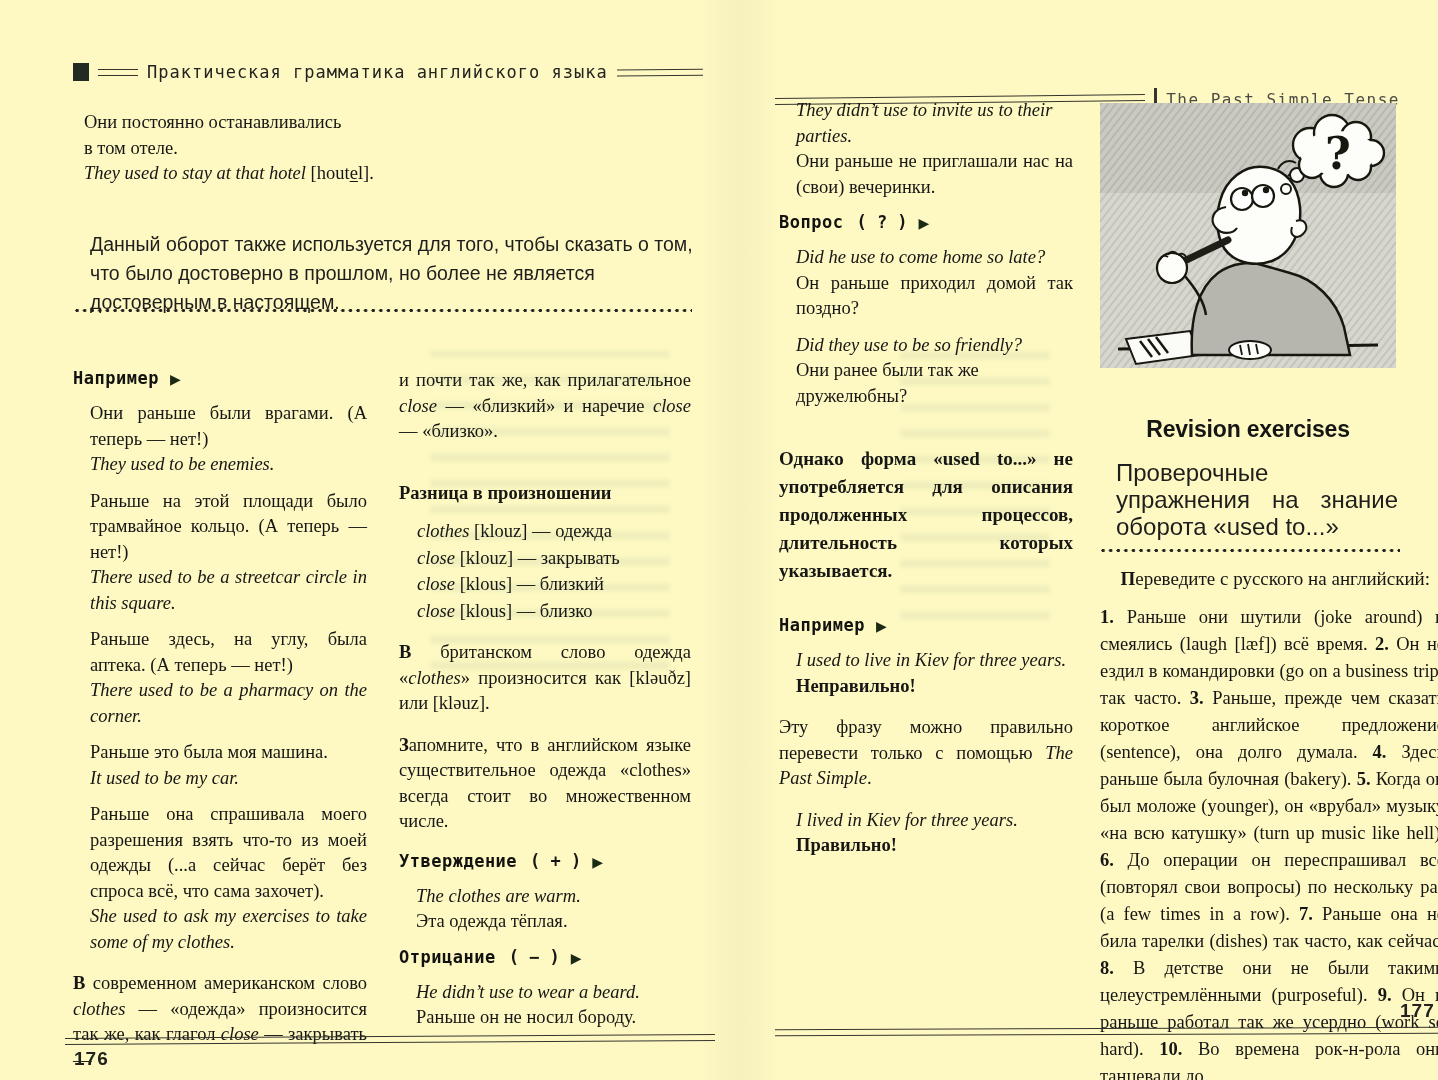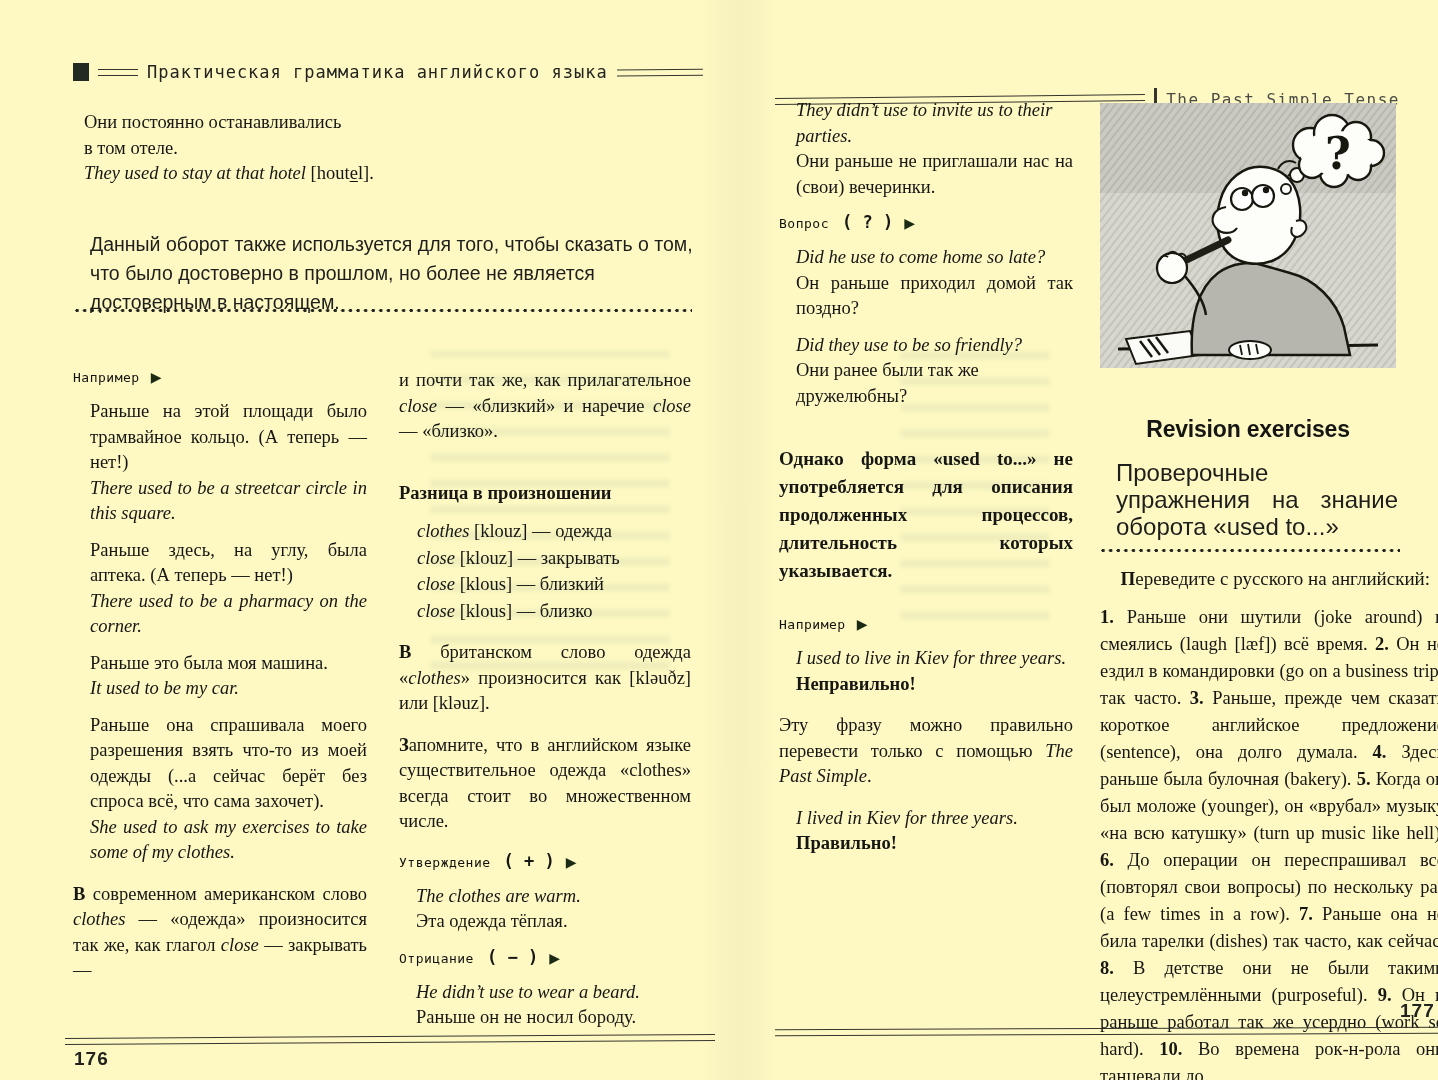--- a/index.html
+++ b/index.html
@@ -19,21 +19,21 @@
   .running-head.right { font-size:16px; letter-spacing:1.5px; color:#4b4b45; }
   .vbar { width:3.5px; height:22px; background:#35352e; flex:0 0 auto; }
 
   
   .serif-p { font-size:18.5px; line-height:25.5px; text-align:justify; }
   .noj { text-align:left; }
   .en { font-style:italic; }
   .b { font-weight:bold; }
   .u { text-decoration:underline; text-underline-offset:2px; }
   .sans-p { font-family:"Liberation Sans", sans-serif; font-size:19.5px; line-height:29px; color:#1e1e1c; }
-  .mono-label { font-family:"DejaVu Sans Mono", monospace; font-weight:normal; font-size:13px;
+  .mono-label { font-family:"DejaVu Sans Mono", monospace; font-weight:bold; font-size:17px;
                 color:#121210; letter-spacing:0.5px;text-align:center; }
   .sign { font-family:"DejaVu Sans Mono", monospace; font-weight:bold; font-size:17px; margin-left:9px; }
   .arrow { font-family:"DejaVu Sans", sans-serif; font-size:14px; color:#1b2a14; margin-left:7px; }
   .label-row { margin:0 0 13px 0; }
   .ex { margin:0 0 11px 17px; }
   .mt12 { margin-top:12px; } .mt16 { margin-top:16px; } .mt22 { margin-top:36px; }
   .mt30 { margin-top:30px; }
 
   .dots { height:5px; background-image:radial-gradient(circle at 3px 2.5px, #22221f 1.5px, rgba(0,0,0,0) 1.9px);
           background-size:7.6px 5px; background-repeat:repeat-x; }
@@ -79,20 +79,24 @@
   <p class="abs sans-p" style="left:90px; top:230px; width:604px;">Данный оборот также используется для того, чтобы сказать о том, что было достоверно в прошлом, но более не является достоверным в настоящем.</p>
 
   <div class="abs dots" style="left:74px; top:308px; width:618px;"></div>
 
   <div class="abs" style="left:73px; top:368px; width:294px;">
     <div class="label-row">
       <span class="mono-label">Например</span>
       <span class="arrow">▶</span>
     </div>
 
+    <div class="ex">
+      <p class="serif-p">Они раньше были врагами. (А теперь — нет!)</p>
+      <p class="serif-p en noj">They used to be enemies.</p>
+    </div>
     <div class="ex">
       <p class="serif-p">Раньше на этой площади было трамвайное кольцо. (А теперь — нет!)</p>
       <p class="serif-p en">There used to be a streetcar circle in this square.</p>
     </div>
     <div class="ex">
       <p class="serif-p">Раньше здесь, на углу, была аптека. (А теперь — нет!)</p>
       <p class="serif-p en">There used to be a pharmacy on the corner.</p>
     </div>
     <div class="ex">
       <p class="serif-p noj">Раньше это была моя машина.</p>

